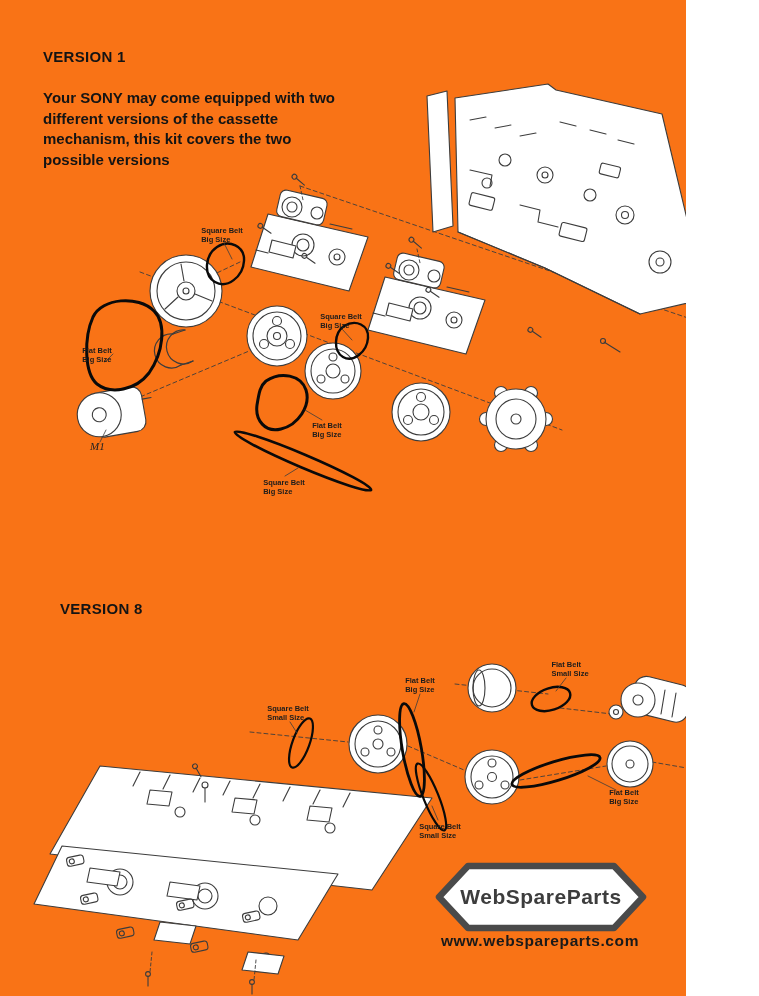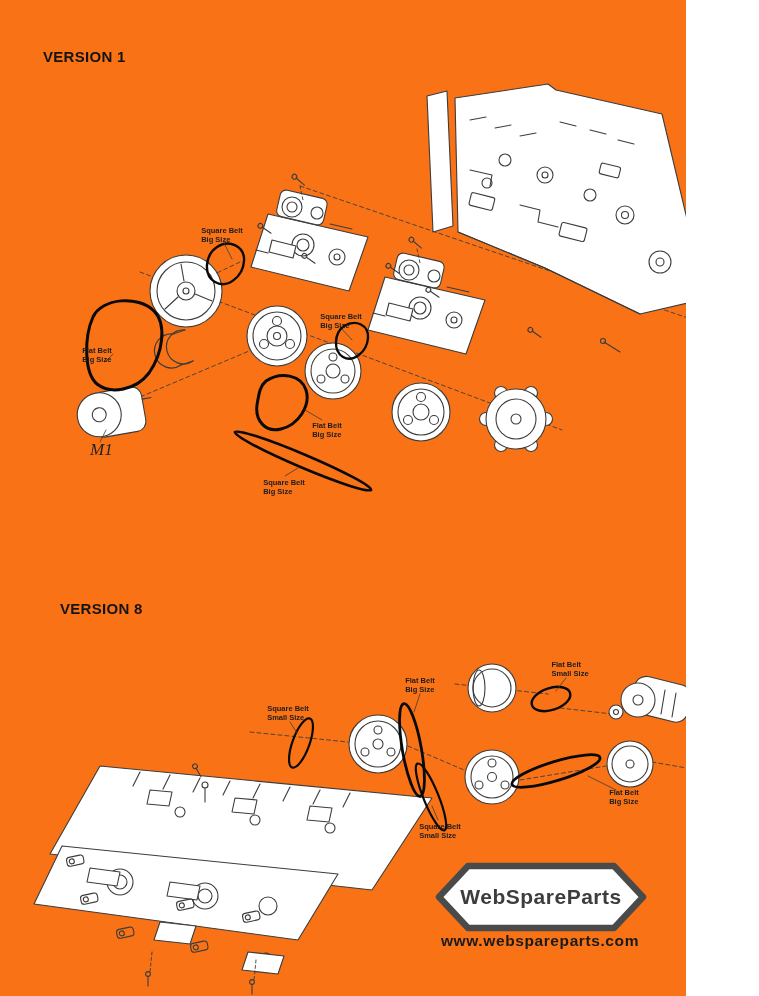--- a/index.html
+++ b/index.html
@@ -7,21 +7,21 @@
   body { font-family:"Liberation Sans", sans-serif; }
   .page { position:relative; width:686px; height:996px; background:#f97316; overflow:hidden; }
   .art { position:absolute; left:0; top:0; width:759px; height:996px; }
   .heading { position:absolute; font-size:15px; font-weight:bold; color:#141414; letter-spacing:.3px; }
   .v1-heading { left:43px; top:48px; }
   .v2-heading { left:60px; top:600px; }
   .desc { position:absolute; left:43px; top:88px; width:292px; font-size:15px; font-weight:bold;
           color:#141414; line-height:1.38; }
   .part-label { position:absolute; transform:translateX(-50%); font-size:7.5px; font-weight:bold;
                 color:#1c1c1c; line-height:1.25; white-space:pre-line; }
-  .m1-label { position:absolute; left:90px; top:440px; font-size:17px; font-style:italic;
+  .m1-label { position:absolute; left:90px; top:440px; font-size:11px; font-style:italic;
               color:#222; font-family:"Liberation Serif", serif; }
   .brand { position:absolute; left:541px; top:885px; transform:translateX(-50%); font-size:21px;
            font-weight:bold; color:#3d3d3d; letter-spacing:.5px; white-space:nowrap; }
   .website { position:absolute; left:540px; top:932px; transform:translateX(-50%); font-size:15.5px;
              font-weight:bold; color:#1a1a1a; letter-spacing:.6px; white-space:nowrap; }
 </style>
 </head>
 <body>
 
 <div class="page">
@@ -328,20 +328,21 @@
         <line x1="290" y1="722" x2="297" y2="733"></line>
         <line x1="438" y1="820" x2="432" y2="806"></line>
         <line x1="616" y1="790" x2="588" y2="776"></line>
       </g>
     </g>
 
     <polygon points="468,866 614,866 643,897 614,928 468,928 439,897" stroke="#4a4a4a" stroke-width="6.5" fill="#fff"></polygon>
   </svg>
 
   <h2 class="heading v1-heading">VERSION 1</h2>
+  <p class="desc">Your SONY may come equipped with two different versions of the cassette mechanism, this kit covers the two possible versions</p>
 
   <div class="part-label" style="left:222px; top:226px;">Square Belt
 Big Size</div>
   <div class="part-label" style="left:341px; top:312px;">Square Belt
 Big Size</div>
   <div class="part-label" style="left:97px; top:346px;">Flat Belt
 Big Size</div>
   <div class="part-label" style="left:327px; top:421px;">Flat Belt
 Big Size</div>
   <div class="part-label" style="left:284px; top:478px;">Square Belt

